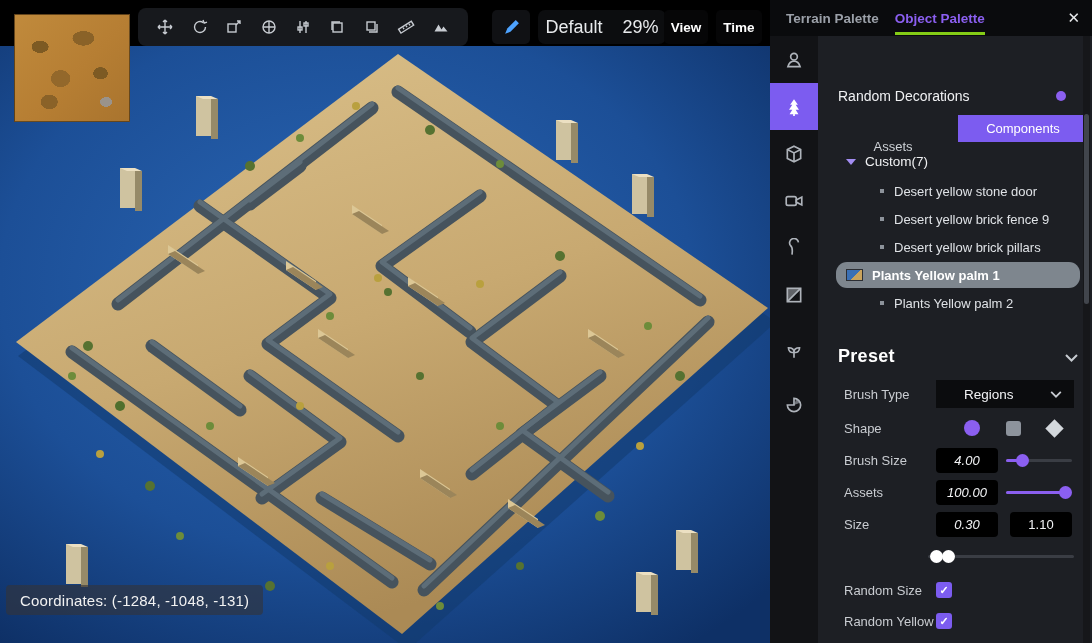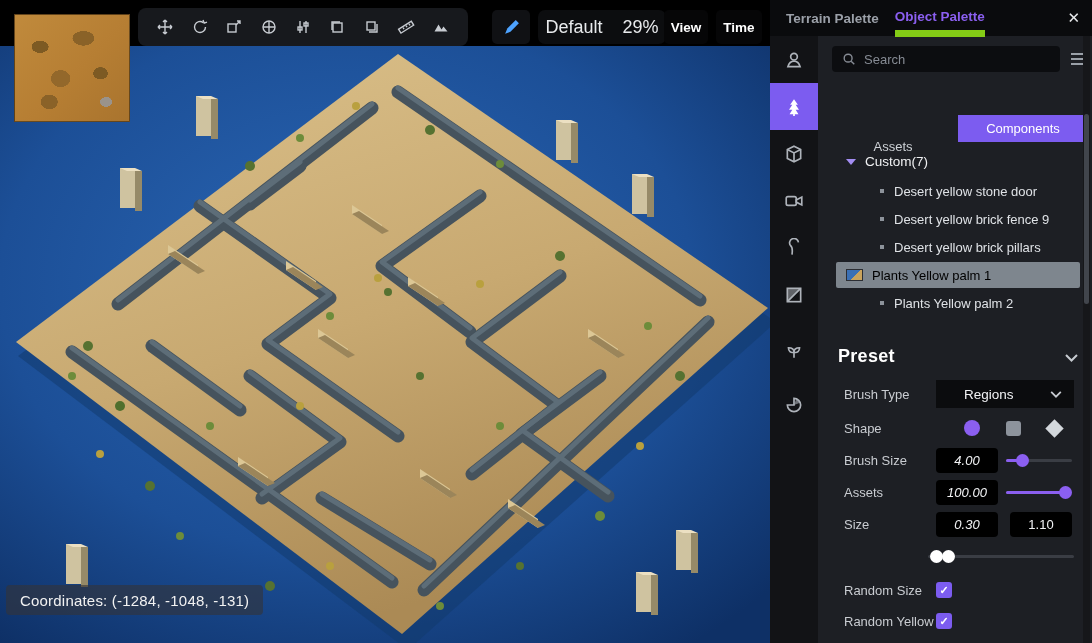--- a/index.html
+++ b/index.html
@@ -51,21 +51,21 @@
     font-size:15px; display:flex; align-items:center; padding:0 14px; letter-spacing:.2px;
   }
 
   
   #panel { position:absolute; left:770px; top:0; width:322px; height:643px; background:#1d1f24; }
   #panel-header {
     position:absolute; left:0; top:0; width:322px; height:36px; background:#0a0b0d;
     display:flex; align-items:center; font-size:13.5px; font-weight:bold;
   }
   #tab-terrain { color:#9ba0a8; margin-left:16px; padding:9px 0; }
-  #tab-object { color:#8b5ff0; margin-left:16px; padding:9px 0 6px 0; border-bottom:7px solid #84cc16; }
+  #tab-object { color:#8b5ff0; margin-left:16px; padding:9px 0 6px 0; border-bottom:3px solid #84cc16; }
   #panel-close { margin-left:auto; margin-right:12px; color:#e8eaec; font-size:15px; font-weight:normal; }
 
   #icon-strip { position:absolute; left:0; top:36px; width:48px; height:607px; background:#121316; }
   .strip-cell { width:48px; height:47px; display:flex; align-items:center; justify-content:center; }
   .strip-cell svg { stroke:#aeb3ba; fill:none; stroke-width:1.5; }
   .strip-cell.active { background:#7c5cf0; }
   .strip-cell.active svg { stroke:#fff; }
   .strip-gap { height:8px; }
 
   #panel-content { position:absolute; left:48px; top:36px; width:274px; height:607px; }
@@ -84,21 +84,21 @@
   .subtab { flex:1; display:flex; align-items:center; justify-content:center; font-size:13px; }
   #subtab-assets { background:#33363c; color:#cdd1d6;margin-top:31px; }
   #subtab-components { background:#7c5cf0; color:#fff; }
 
   #tree { position:absolute; left:0; top:112px; width:274px; }
   #tree-group { display:flex; align-items:center; color:#f0f1f3; font-size:13.5px; padding:6px 0 8px 28px; }
   #tree-group .tri { width:0; height:0; border-left:5px solid transparent; border-right:5px solid transparent;
                      border-top:6px solid #a38df2; margin-right:9px; }
   .tree-item { height:28px; display:flex; align-items:center; color:#dfe2e6; font-size:13px; padding-left:62px; }
   .tree-item .bullet { width:4px; height:4px; background:#8d939b; margin-right:10px; flex:0 0 auto; }
-  .tree-item.selected { background:#7e868e; margin:1px 12px 1px 18px; padding-left:10px; border-radius:2px; height:26px; color:#000000; }
+  .tree-item.selected { background:#7e868e; margin:1px 12px 1px 18px; padding-left:10px; border-radius:11px; height:26px; color:#ffffff;font-weight:bold; }
   .tree-item.selected .thumb { width:17px; height:12px; margin-right:9px;
       background:linear-gradient(135deg,#3b70b5 0 55%, #caa35c 55% 100%); border:1px solid #2c2e33; }
 
   #preset-title-row { position:absolute; left:20px; top:310px; width:246px; display:flex; align-items:center; }
   #preset-title { color:#fff; font-size:18px; font-weight:bold; letter-spacing:.3px; }
   #preset-chevron { margin-left:auto; margin-right:6px; }
   #preset-chevron svg, .dd-chev svg { stroke:#c7cbd1; fill:none; stroke-width:2; }
 
   .prow { position:absolute; left:26px; width:240px; height:28px; display:flex; align-items:center; }
   .plabel { color:#c9ccd1; font-size:13px; }
@@ -393,35 +393,25 @@
       <div class="strip-cell">
         <svg width="20" height="20" viewBox="0 0 18 18">
             <path d="M9 9V3a6 6 0 1 1-6 6z"></path>
             <path d="M11 3.5A6 6 0 0 1 14.5 7L9 9z" fill="#aeb3ba" stroke="none" opacity="0.6"></path>
           </svg>
       </div>
     </div>
 
     <div id="panel-content">
 
-      <div id="search-row">
-        <div id="search-box">
-          <svg width="14" height="14" viewBox="0 0 16 16">
-              <circle cx="7" cy="7" r="4.5"></circle>
-              <path d="M10.5 10.5L14 14"></path>
-            </svg>
-          <span>Search</span>
-        </div>
-        <span id="menu-icon">
-            <span></span>
-            <span></span>
-            <span></span>
-          </span>
-      </div>
-
+
+      <div id="section-row">
+        <span id="section-label">Random Decorations</span>
+        <span id="section-dot"></span>
+      </div>
 
       <div id="subtabs">
         <div id="subtab-assets" class="subtab">Assets</div>
         <div id="subtab-components" class="subtab">Components</div>
       </div>
 
       <div id="tree">
         <div id="tree-group">
           <span class="tri"></span>
           <span>Custom(7)</span>

